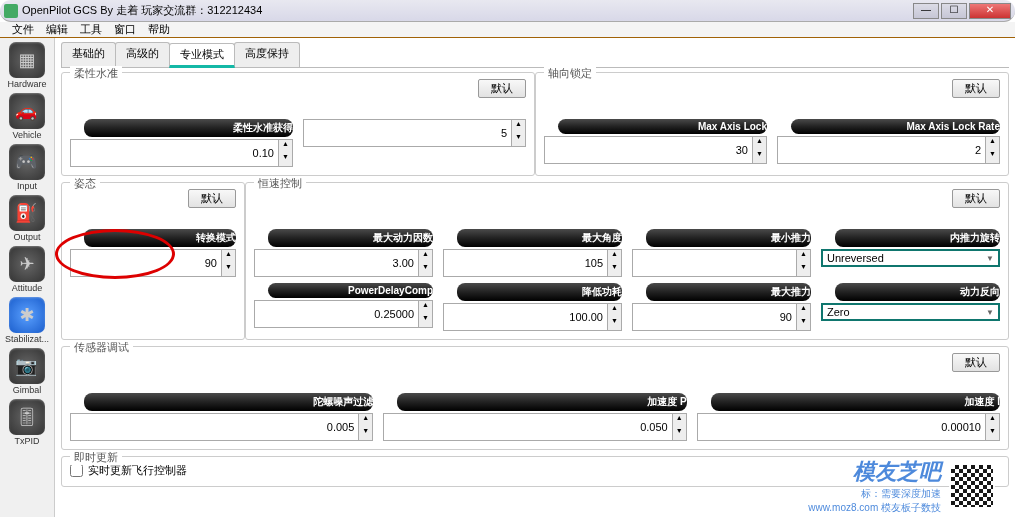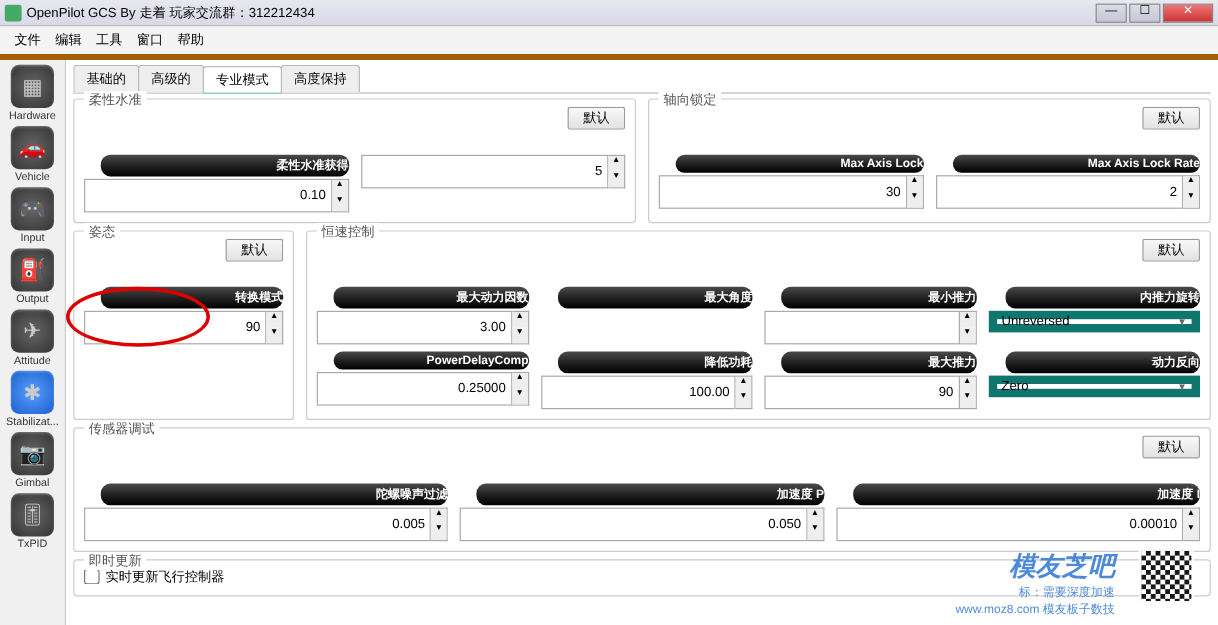--- a/index.html
+++ b/index.html
@@ -1,59 +1,59 @@
 <!DOCTYPE html>
 <html><head>
 <meta charset="utf-8">
 <style>
 * { box-sizing: border-box; margin: 0; padding: 0; }
 body { font-family: "Microsoft YaHei", Arial, sans-serif; font-size: 11px; background: #fff; width: 1015px; height: 521px; overflow: hidden; position: relative; }
-.titlebar { height: 22px; background: linear-gradient(#e8e8f0, #d8d8e8); display: flex; align-items: center; padding: 0 4px; border-bottom: 1px solid #aaa; font-size: 11px; }
+.titlebar { height: 22px; background: linear-gradient(#e8e8f0, #d8d8e8); display: flex; align-items: center; padding: 0 4px; border-bottom: 1px solid #aaa; font-size: 11px; border-radius: 11px; }
 .titlebar .icon { width: 14px; height: 14px; background: #4a6; border-radius: 2px; margin-right: 4px; }
 .titlebar .title { flex: 0 0 auto; }
 .titlebar .spacer { flex: 1; }
 .winbtn { width: 26px; height: 16px; background: linear-gradient(#dcdce6, #c6c6d6); border: 1px solid #888; text-align: center; line-height: 12px; margin-left: 2px; font-size: 10px; cursor: pointer; }
 .winbtn.close { background: linear-gradient(#e77, #c33); color: #fff; width: 42px; }
-.menubar { height: 28px; background: #f4f4f4; border-bottom: 5px solid #a16207; display: flex; align-items: center; padding: 0 6px; font-size: 11px; }
+.menubar { height: 16px; background: #f4f4f4; border-bottom: 1px solid #a16207; display: flex; align-items: center; padding: 0 6px; font-size: 11px; }
 .menu-item { padding: 2px 6px; cursor: pointer; }
 .app { display: flex; height: 479px; }
 .sidebar { width: 55px; background: #f0f0f0; border-right: 1px solid #ccc; display: flex; flex-direction: column; align-items: center; padding-top: 4px; }
 .sb-item { width: 50px; text-align: center; margin-bottom: 4px; cursor: pointer; }
 .sb-icon { width: 36px; height: 36px; border-radius: 7px; margin: 0 auto 1px; background: radial-gradient(#666, #333); display: flex; align-items: center; justify-content: center; color: #ccc; font-size: 18px; box-shadow: inset 0 1px 2px rgba(255,255,255,0.3); }
 .sb-item.sel .sb-icon { background: radial-gradient(#5aa0ff, #1a5dcc); }
 .sb-label { font-size: 9px; color: #333; }
 .main { flex: 1; padding: 4px 6px; position: relative; overflow: hidden; }
 .tabs { border-bottom: 1px solid #bbb; display: flex; }
 .tab { padding: 3px 10px; border: 1px solid #bbb; border-bottom: none; background: #eee; margin-right: -1px; cursor: pointer; font-size: 11px; border-radius: 3px 3px 0 0; }
-.tab.active { background: #fff; border-bottom: 1px solid #14b8a6; position: relative; top: 1px; }
+.tab.active { background: #fff; border-bottom: 3px solid #14b8a6; position: relative; top: 1px; }
 .content { padding: 4px 0; }
 .group { border: 1px solid #ccc; border-radius: 3px; margin-bottom: 6px; padding: 6px 8px 8px; position: relative; }
 .group-title { position: absolute; top: -7px; left: 8px; background: #fff; padding: 0 4px; font-size: 11px; color: #555; }
 .default-btn { background: linear-gradient(#f8f8f8, #e2e2e2); border: 1px solid #999; border-radius: 2px; padding: 1px 12px; font-size: 11px; cursor: pointer; float: right; margin-bottom: 19px; }
 .default-btn-wrap { overflow: hidden; margin-bottom: 2px; }
 .field-row { display: flex; gap: 10px; clear: both; }
 .field { flex: 1; }
 .dark-label { background: linear-gradient(#4a4a4a, #222 50%, #000); color: #fff; text-align: right; padding: 2px 0; border-radius: 8px; font-size: 10px; font-weight: bold; margin-bottom: 2px; margin-left: 14px; }
 .spin { display: flex; height: 28px; }
 .spin input { flex: 1; border: 1px solid #aaa; text-align: right; padding: 0 4px; font-size: 11px; min-width: 0; }
 .spin .arrows { width: 14px; border: 1px solid #aaa; border-left: none; display: flex; flex-direction: column; }
 .spin .arrows span { flex: 1; text-align: center; line-height: 7px; font-size: 7px; background: #eee; cursor: pointer; }
-.dropdown { width: 100%; height: 18px; border: 7px solid #0f766e; background: #fff; display: flex; align-items: center; padding: 0 4px; font-size: 11px; cursor: pointer; }
+.dropdown { width: 100%; height: 18px; border: 2px solid #0f766e; background: #fff; display: flex; align-items: center; padding: 0 4px; font-size: 11px; cursor: pointer; }
 .dropdown .dd-val { flex: 1; }
 .dropdown .dd-arr { font-size: 8px; color: #666; }
 .red-circle { position: absolute; border: 3px solid #d00; border-radius: 50%; width: 120px; height: 50px; left: -15px; top: 0px; pointer-events: none; }
 .checkbox-row { display: flex; align-items: center; gap: 5px; }
 .checkbox-row input { width: 13px; height: 13px; }
 .posture-col { flex: 0 0 115px; }
-.watermark { position: absolute; right: 20px; bottom: 14px; opacity: 0.9; display: flex; gap: 20px; }
+.watermark { position: absolute; right: 20px; bottom: 2px; opacity: 0.9; display: flex; align-items: center; gap: 8px; }
 .wm-logo { font-size: 22px; color: #3a7dd8; font-weight: bold; font-style: italic; }
 .wm-sub { font-size: 10px; color: #3a7dd8; }
 .qr { width: 46px; height: 46px; background: repeating-conic-gradient(#000 0 25%, #fff 0 50%) 0 0/8px 8px; border: 2px solid #fff; }
 .wm-text { text-align: right; }
-.top-row { display: flex; gap: 10px; }
+.top-row { display: flex; }
 </style>
 </head>
 <body>
 
 <div class="titlebar">
   <div class="icon"></div>
   <div class="title">OpenPilot GCS       By 走着    玩家交流群：312212434</div>
   <div class="spacer"></div>
   <div class="winbtn">—</div>
   <div class="winbtn">☐</div>
@@ -202,20 +202,27 @@
               <div class="spin">
                   <input value="3.00" style="">
                   <div class="arrows">
                     <span>▲</span>
                     <span>▼</span>
                   </div>
                 </div>
               </div>
             <div class="field">
                 <div class="dark-label">最大角度</div>
+              <div class="spin">
+                  <input value="105" style="">
+                  <div class="arrows">
+                    <span>▲</span>
+                    <span>▼</span>
+                  </div>
+                </div>
               </div>
             <div class="field">
                 <div class="dark-label">最小推力</div>
               <div class="spin">
                   <input value="" style="">
                   <div class="arrows">
                     <span>▲</span>
                     <span>▼</span>
                   </div>
                 </div>

